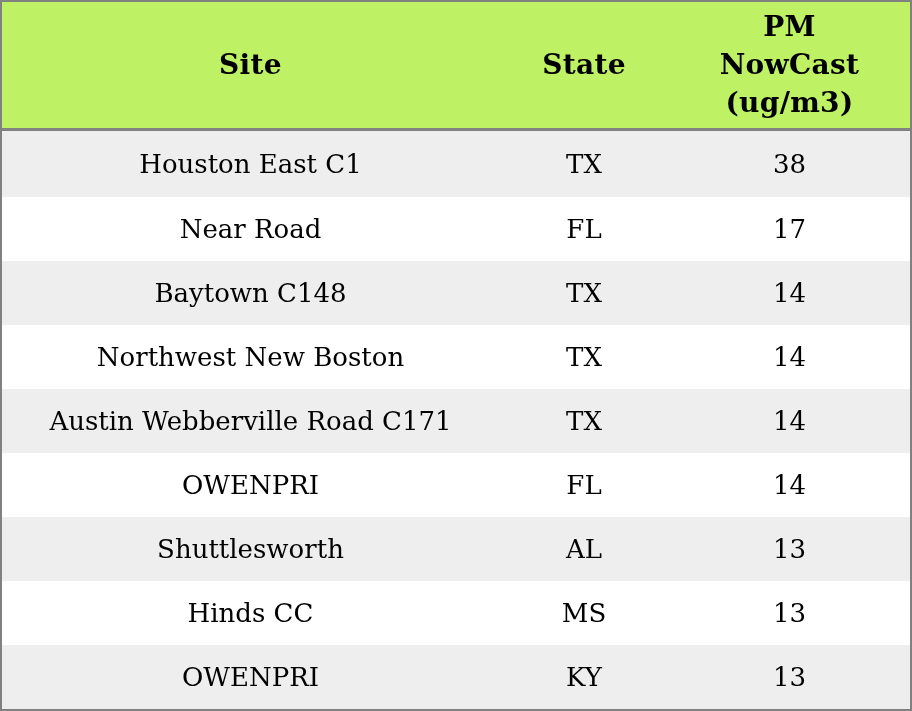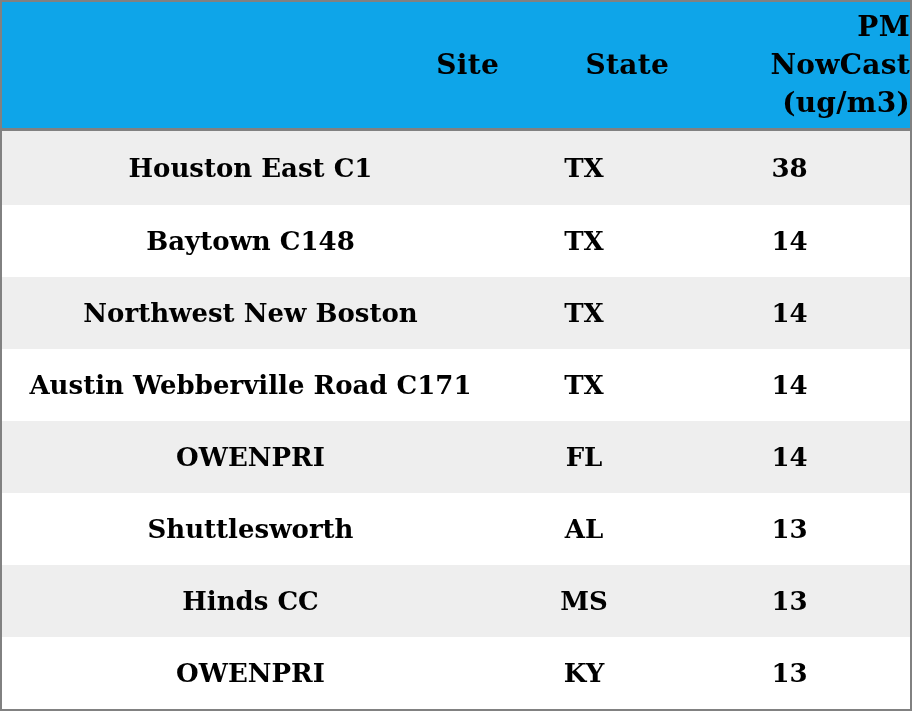--- a/index.html
+++ b/index.html
@@ -21,34 +21,34 @@
     border-collapse: collapse;
     table-layout: fixed;
     font-family: "DejaVu Serif", "Liberation Serif", serif;
     color: #000000;
   }
   col.col-site  { width: 497px; }
   col.col-state { width: 170px; }
   col.col-pm    { width: 241px; }
 
   thead th {
-    background: #0ea5e9;
+    background: #bef264;
     border-bottom: 3px solid #818181;
     height: 126px;
     font-size: 28px;
     font-weight: bold;
-    text-align: right;
+    text-align: center;
     vertical-align: middle;
     line-height: 38px;
     padding: 0;
     letter-spacing: 0.3px;
   }
   tbody td {
     font-size: 26px;
-    font-weight: bold;
+    font-weight: normal;
     text-align: center;
     vertical-align: middle;
     padding: 0;
   }
   tbody tr:nth-child(odd)  { background: #eeeeee; }
   tbody tr:nth-child(even) { background: #ffffff; }
 </style>
 </head>
 <body>
 
@@ -72,20 +72,25 @@
           <div>NowCast</div>
           <div>(ug/m3)</div>
         </th>
       </tr>
     </thead>
     <tbody>
       <tr>
         <td>Houston East C1</td>
         <td>TX</td>
         <td>38</td>
+      </tr>
+      <tr>
+        <td>Near Road</td>
+        <td>FL</td>
+        <td>17</td>
       </tr>
       <tr>
         <td>Baytown C148</td>
         <td>TX</td>
         <td>14</td>
       </tr>
       <tr>
         <td>Northwest New Boston</td>
         <td>TX</td>
         <td>14</td>

